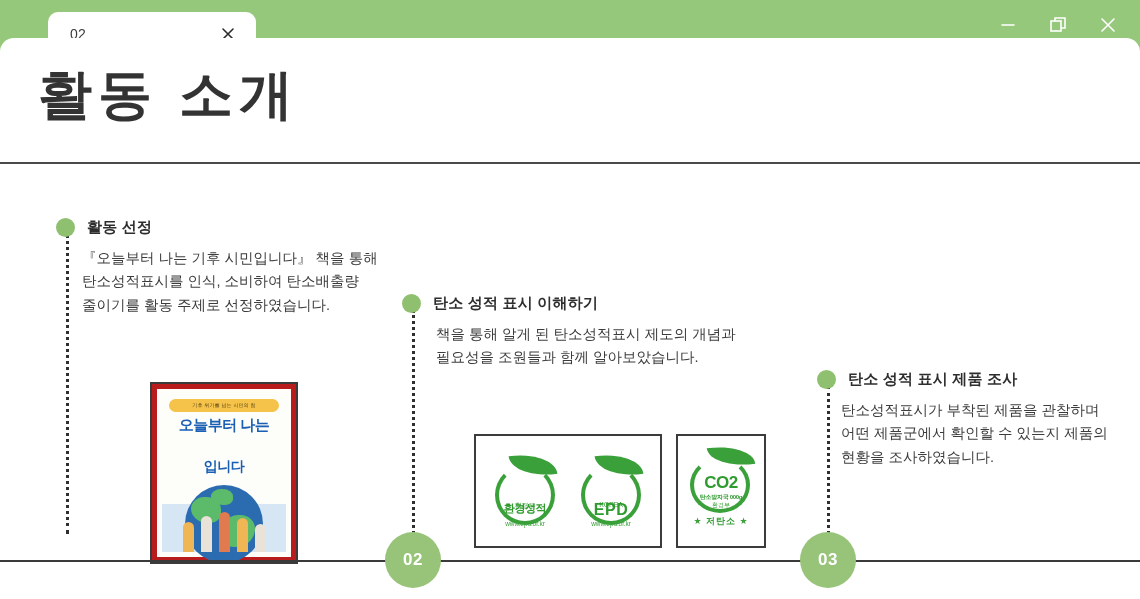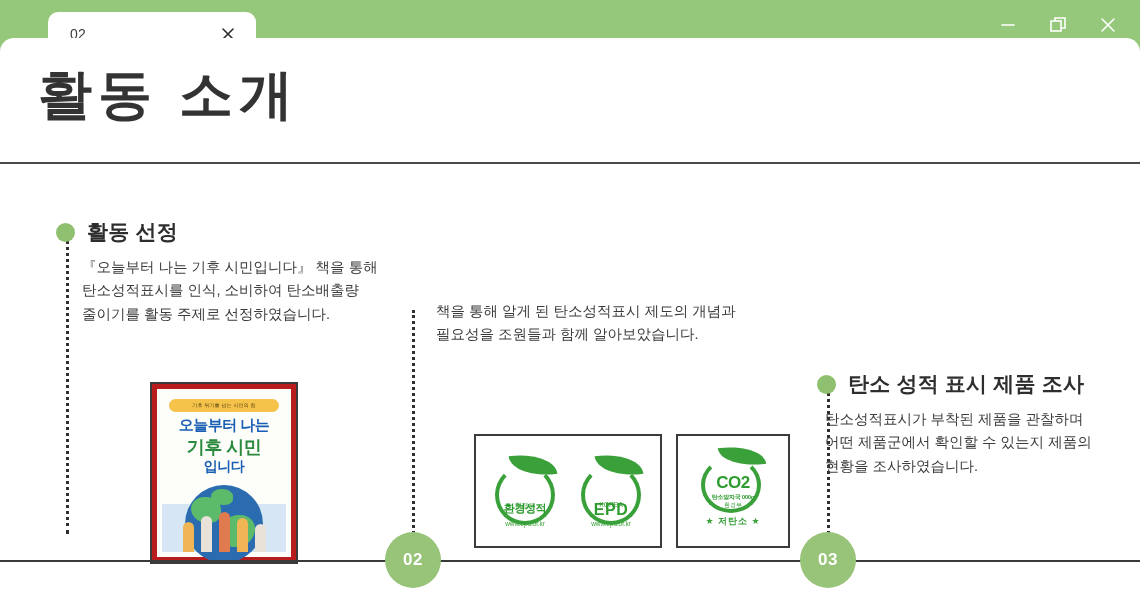--- a/index.html
+++ b/index.html
@@ -108,34 +108,34 @@
   .step { position: absolute; }
   .step .head {
     display: flex; align-items: center; gap: 12px;
     margin-bottom: 10px;
   }
   .bullet {
     width: 19px; height: 19px; border-radius: 50%;
     background: #8fc06f; flex: none;
   }
   .head-text {
-    font-size: 21px; font-weight: 700; color: #2e2e2e;
+    font-size: 15px; font-weight: 700; color: #2e2e2e;
     letter-spacing: 0.2px; white-space: nowrap;
   }
   .body-text {
     font-size: 14.5px; color: #3c3c3c; line-height: 1.62;
     white-space: pre-line;
   }
 
   .step1 { left: 56px; top: 180px; }
   .step1 .body-text { margin-left: 26px; margin-top: 4px; }
   .step2 { left: 402px; top: 256px; }
   .step2 .body-text { margin-left: 34px; margin-top: 6px; }
   .step3 { left: 817px; top: 332px; }
-  .step3 .body-text { margin-left: 8px; margin-top: 8px; }
+  .step3 .body-text { margin-left: 24px; margin-top: 8px; }
 
   
   .book {
     position: absolute; left: 150px; top: 344px;
     width: 148px; height: 182px;
     background: #b91c1c;
     border: 2px solid #3b3b3b;
     overflow: hidden;
   }
   .book-inner {
@@ -193,21 +193,21 @@
   .hand.h4 { left: 80px; background: #f0b555; height: 34px; }
   .hand.h5 { left: 98px; background: #e8e2d8; height: 28px; }
 
   
   .logobox {
     position: absolute;
     background: #ffffff;
     border: 2px solid #3b3b3b;
   }
   .logobox.pair { left: 474px; top: 396px; width: 188px; height: 114px; }
-  .logobox.single { left: 676px; top: 396px; width: 114px; height: 114px; }
+  .logobox.single { left: 676px; top: 396px; width: 90px; height: 114px; }
   .logos-row {
     position: absolute; inset: 6px;
     display: flex; align-items: center; justify-content: space-around;
   }
   .logo-single-wrap {
     position: absolute; inset: 6px;
     display: flex; align-items: center; justify-content: center;
   }
   .ecolabel { position: relative; width: 74px; height: 84px; }
   .eco-ring {
@@ -322,39 +322,42 @@
       <div class="head">
         <span class="bullet"></span>
         <span class="head-text">활동 선정</span>
       </div>
       <div class="body-text">『오늘부터 나는 기후 시민입니다』 책을 통해
 탄소성적표시를 인식, 소비하여 탄소배출량
 줄이기를 활동 주제로 선정하였습니다.</div>
     </div>
 
     <div class="step step2">
+      <div class="head">
+        <span class="bullet"></span>
+        <span class="head-text">탄소 성적 표시 이해하기</span>
+      </div>
       <div class="body-text">책을 통해 알게 된 탄소성적표시 제도의 개념과
 필요성을 조원들과 함께 알아보았습니다.</div>
     </div>
 
     <div class="step step3">
       <div class="head">
         <span class="bullet"></span>
         <span class="head-text">탄소 성적 표시 제품 조사</span>
       </div>
       <div class="body-text">탄소성적표시가 부착된 제품을 관찰하며
 어떤 제품군에서 확인할 수 있는지 제품의
 현황을 조사하였습니다.</div>
     </div>
 
     <div class="book">
       <div class="book-inner">
         <div class="book-band">기후 위기를 넘는 시민의 힘</div>
         <div class="book-t1">오늘부터 나는</div>
-        <div class="book-t2">기후 시민</div>
         <div class="book-t3">입니다</div>
         <div class="sea"></div>
         <div class="globe">
           <span class="globe-patch"></span>
         </div>
         <div class="hands">
           <span class="hand h1"></span>
           <span class="hand h2"></span>
           <span class="hand h3"></span>
           <span class="hand h4"></span>

